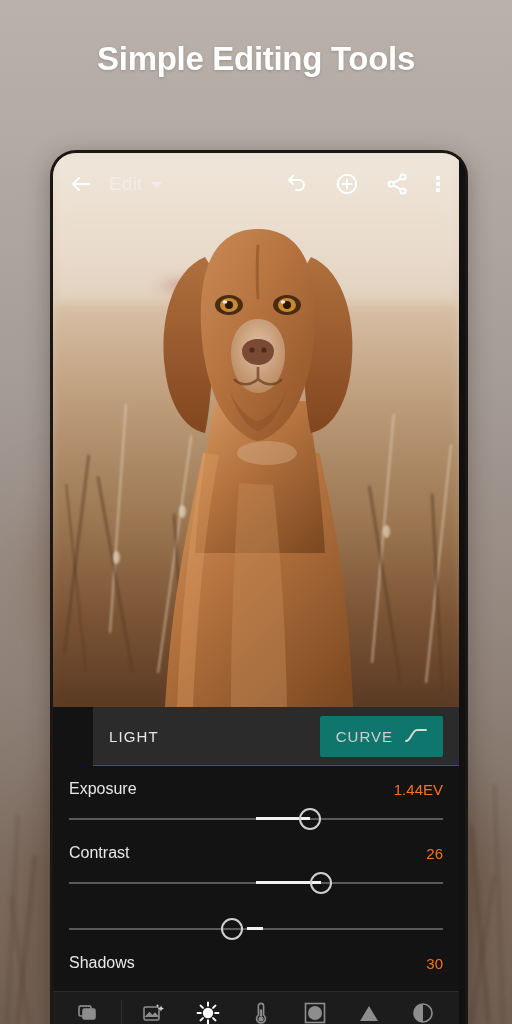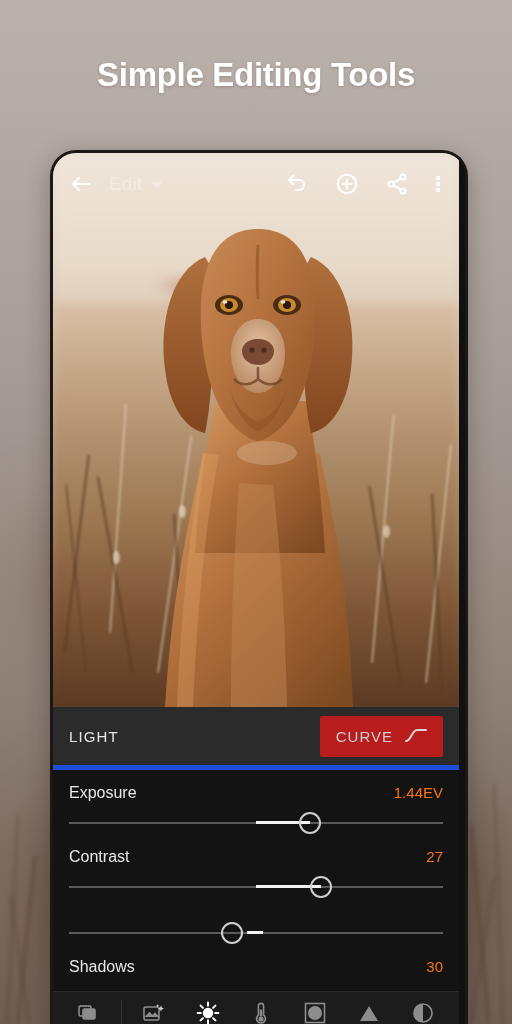--- a/index.html
+++ b/index.html
@@ -43,21 +43,21 @@
     position:absolute;background:rgba(70,48,32,.45);filter:blur(2.2px);
     transform-origin:bottom center;border-radius:2px;
   }
   #backdrop .bg-haze{
     position:absolute;inset:0;
     background:linear-gradient(180deg, rgba(190,182,177,.35) 0%, rgba(160,150,144,.15) 40%, rgba(90,72,58,.2) 100%);
   }
 
   
   #headline{
-    position:absolute;top:56px;left:0;width:512px;text-align:center;
+    position:absolute;top:40px;left:0;width:512px;text-align:center;
     color:#ffffff;font-size:33px;font-weight:bold;letter-spacing:-0.3px;
     text-shadow:0 1px 3px rgba(70,60,55,.28);
   }
 
   
   #phone{
     position:absolute;left:50px;top:150px;width:412px;height:880px;
     border:3px solid #1b1714;border-bottom:none;
     border-radius:26px 26px 0 0;
     overflow:hidden;background:#000;
@@ -109,31 +109,32 @@
   #topbar .edit-label{font-size:19px;color:#f3ece7;letter-spacing:.2px;}
   .icon-btn{display:flex;align-items:center;justify-content:center;}
 
   
   #panel{
     position:absolute;left:0;top:554px;width:406px;height:326px;background:#131313;
   }
   #lightbar{
     position:relative;height:58px;background:#2b2b2b;
     display:flex;align-items:center;padding:0 16px;
-    border-bottom:5px solid #1d4ed8;
+    border-bottom:1px solid #1d4ed8;
+    margin-left:40px;
   }
   #lightbar .light-title{color:#e6e6e6;font-size:15px;letter-spacing:1.1px;}
   #curve-btn{
     margin-left:auto;display:flex;align-items:center;gap:12px;
-    background:#b91c1c;color:#cfcfcf;font-size:15px;letter-spacing:1px;
+    background:#0f766e;color:#cfcfcf;font-size:15px;letter-spacing:1px;
     padding:11px 16px;border-radius:2px;
   }
 
   .slider-row{padding:14px 16px 0 16px;}
-  .slider-head{display:flex;align-items:flex-start;}
+  .slider-head{display:flex;align-items:flex-end;}
   .slider-name{color:#e8e8e8;font-size:16px;}
   .slider-val{margin-left:auto;color:#f97316;font-size:15px;}
   .track{position:relative;height:22px;margin-top:10px;}
   .track .rail{position:absolute;left:0;right:0;top:10px;height:2px;background:#5a5a5a;}
   .track .fill{position:absolute;top:9px;height:3px;background:#f2f2f2;}
   .track .thumb{
     position:absolute;top:0;width:22px;height:22px;margin-left:-11px;border-radius:50%;
     border:2px solid #cfcfcf;background:transparent;box-sizing:border-box;
   }
 
@@ -322,21 +323,21 @@
         <div class="track">
           <div class="rail"></div>
           <div class="fill" style="left:50%;width:14.5%;"></div>
           <div class="thumb" style="left:64.5%;"></div>
         </div>
       </div>
 
       <div class="slider-row">
         <div class="slider-head">
           <span class="slider-name">Contrast</span>
-          <span class="slider-val">27</span>
+          <span class="slider-val">26</span>
         </div>
         <div class="track">
           <div class="rail"></div>
           <div class="fill" style="left:50%;width:17.5%;"></div>
           <div class="thumb" style="left:67.5%;"></div>
         </div>
       </div>
 
       <div class="slider-row">
         <div class="track">

